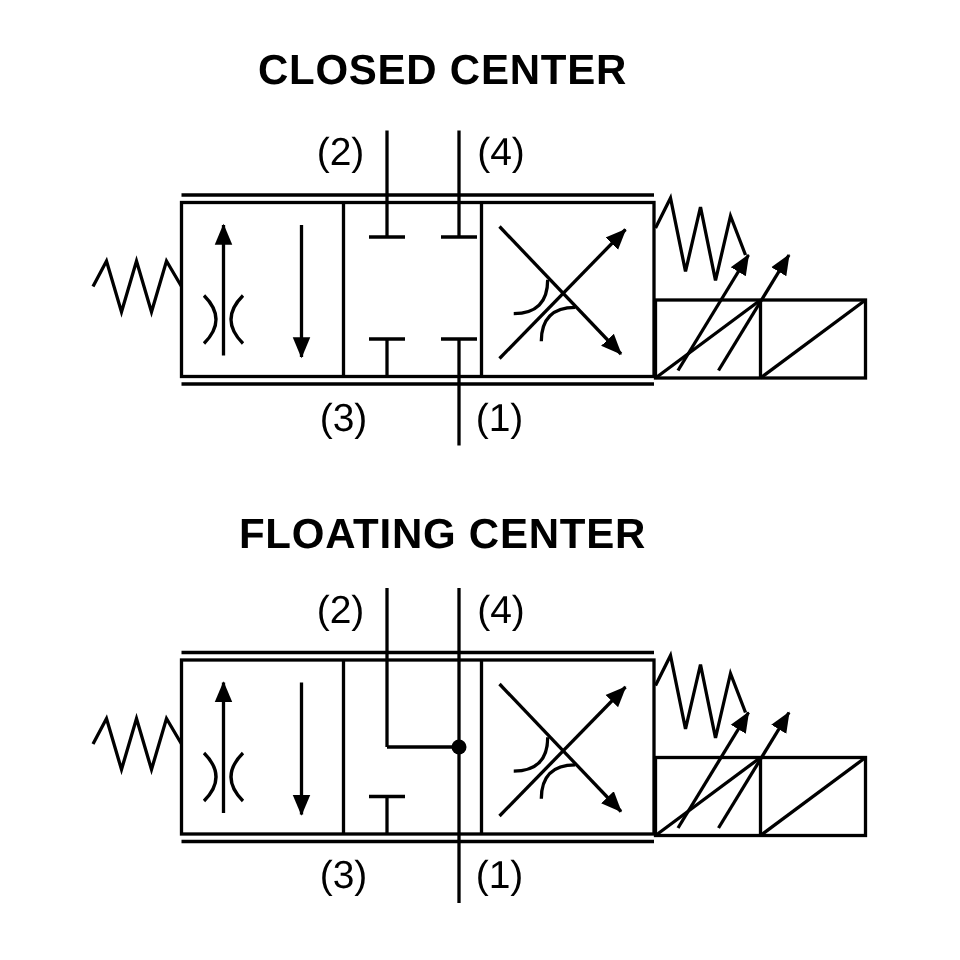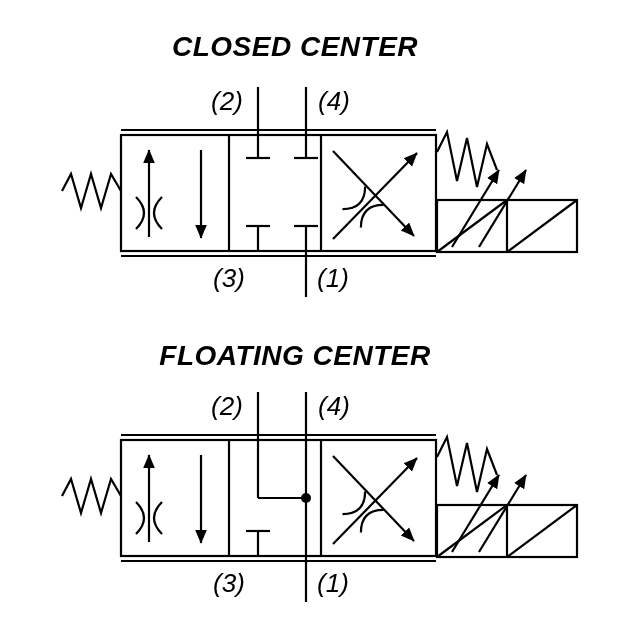--- a/index.html
+++ b/index.html
@@ -4,21 +4,21 @@
 <title>Valve Schematic</title>
 <style>
   html, body {
     margin: 0;
     padding: 0;
     width: 640px;
     height: 640px;
     background: #ffffff;
     font-family: "Liberation Sans", "DejaVu Sans", sans-serif;
   }
-  .canvas-wrap { width: 640px; height: 604px; font-style: italic; }
+  .canvas-wrap { width: 640px; height: 604px; }
   svg { display: block; }
   .diagram-title {
     font-family: "Liberation Sans", "DejaVu Sans", sans-serif;
     font-size: 28px;
     font-weight: 700;
     fill: #000000;
     letter-spacing: 0.5px;
   }
   .port-label {
     font-family: "Liberation Sans", "DejaVu Sans", sans-serif;

